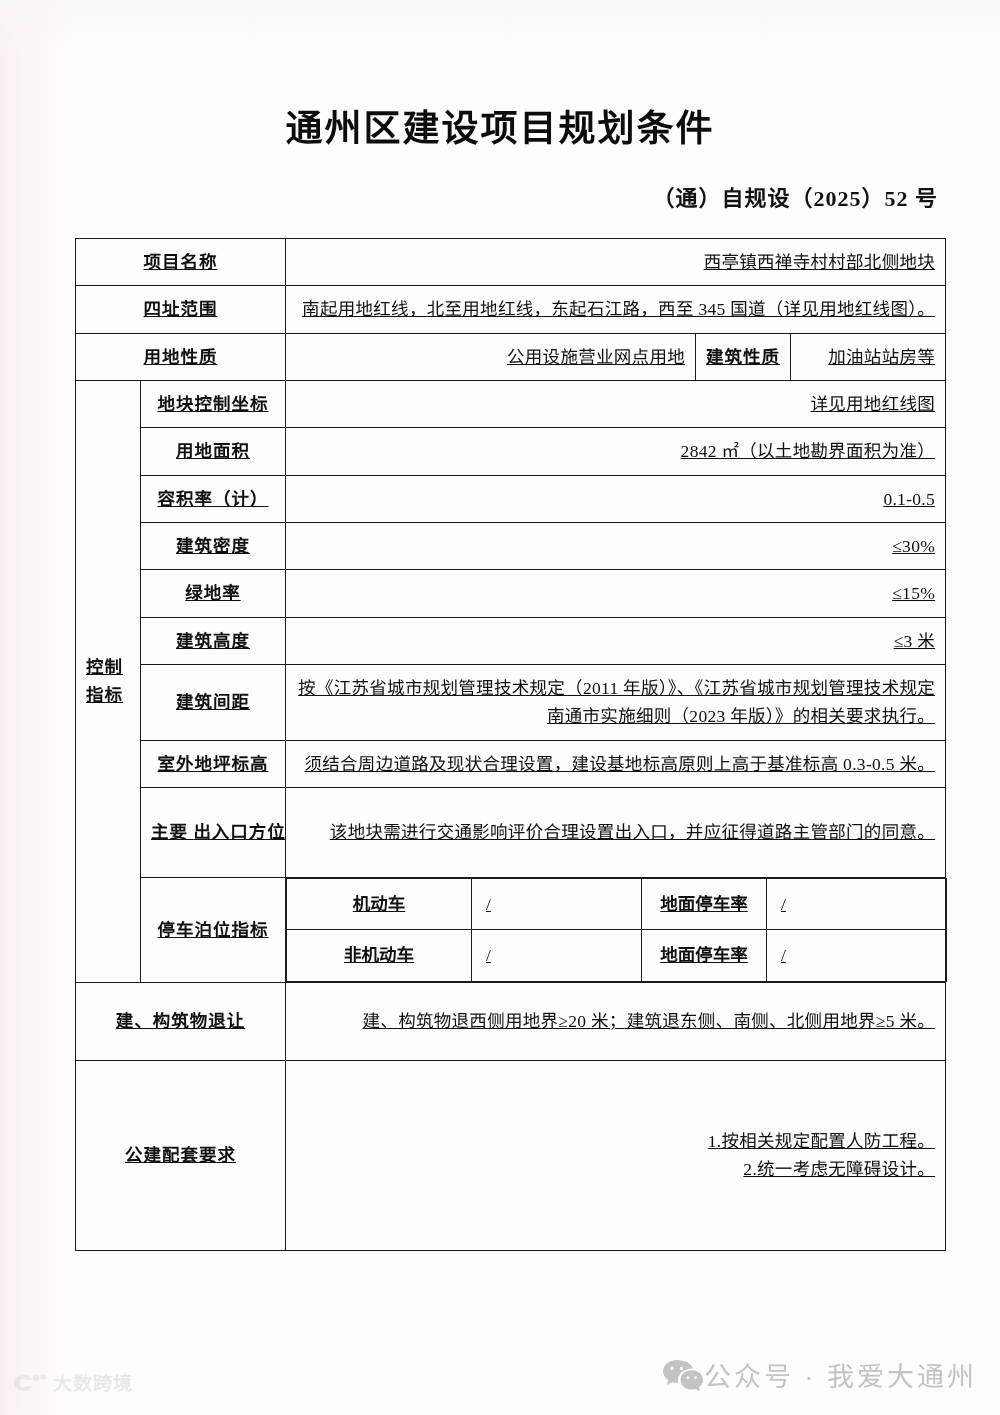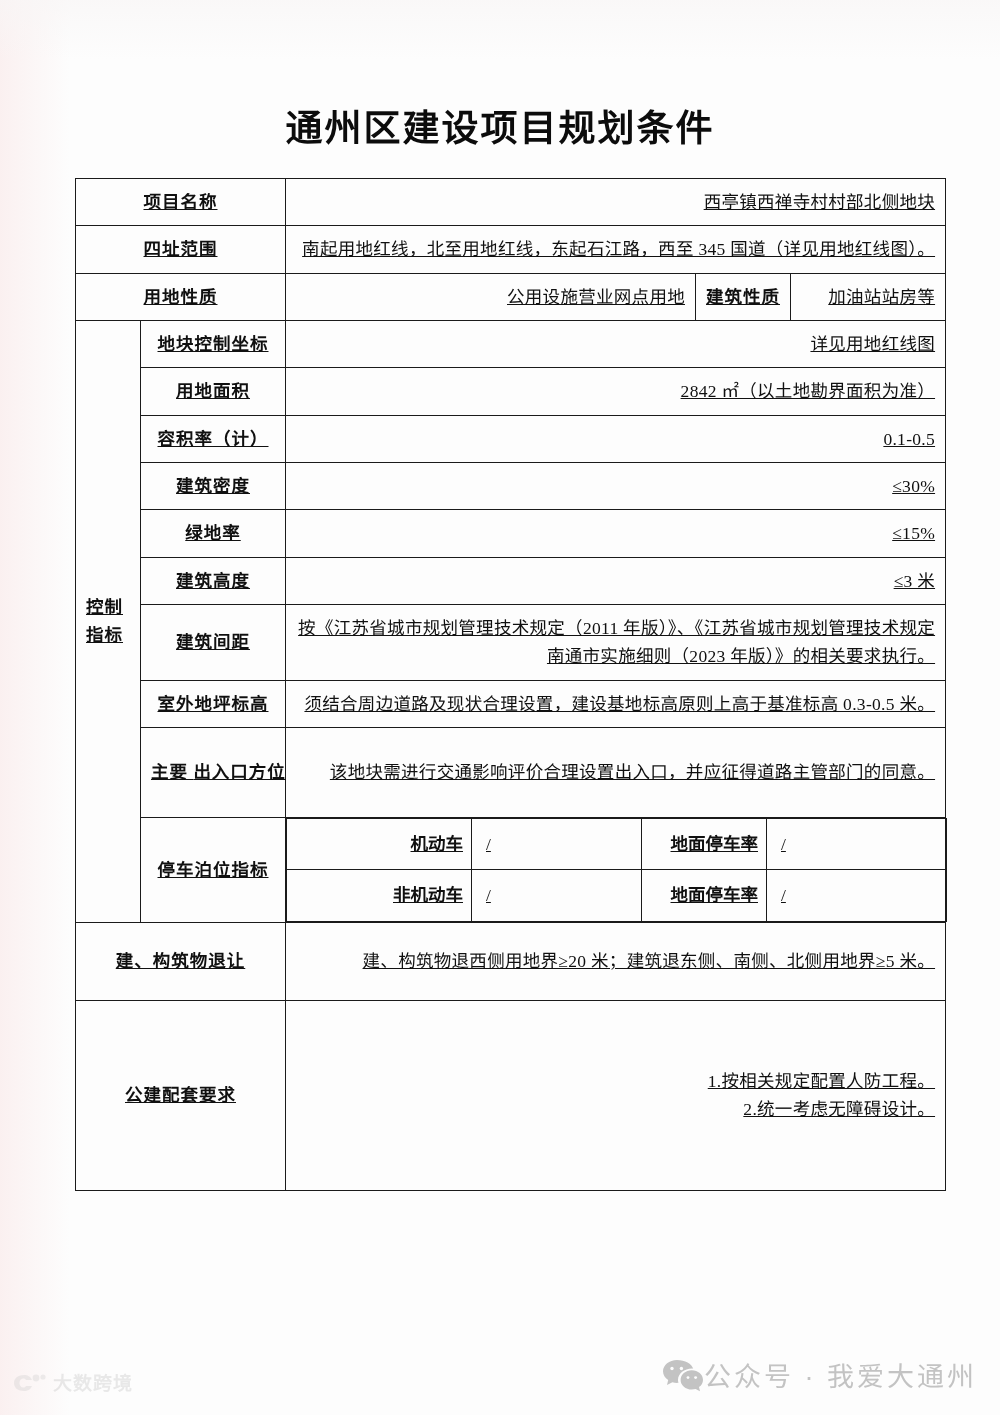--- a/index.html
+++ b/index.html
@@ -99,21 +99,21 @@
     width: 100%;
     table-layout: fixed;
   }
   table.park td {
     border: 1.4px solid #1b1b1b;
     font-size: 17.5px;
     padding: 11px 8px;
     vertical-align: middle;
   }
   table.park td.pk-label {
-    text-align: right;
+    text-align: center;
     font-weight: bold;
   }
   table.park td.pk-val {
     text-align: left;
     padding-left: 14px;
   }
   td.park-outer {
     padding: 0 !important;
   }
 
@@ -169,20 +169,21 @@
 </head>
 <body>
 
 <div class="page">
 
   <div class="scan-tint-left"></div>
   <div class="scan-tint-top"></div>
 
   <h1 class="doc-title">通州区建设项目规划条件</h1>
 
+  <div class="doc-number">（通）自规设（2025）52 号</div>
 
   <table class="main-table">
     <colgroup>
       <col style="width:65px">
       <col style="width:145px">
       <col style="width:185px">
       <col style="width:100px">
       <col style="width:125px">
       <col style="width:95px">
       <col style="width:155px">

